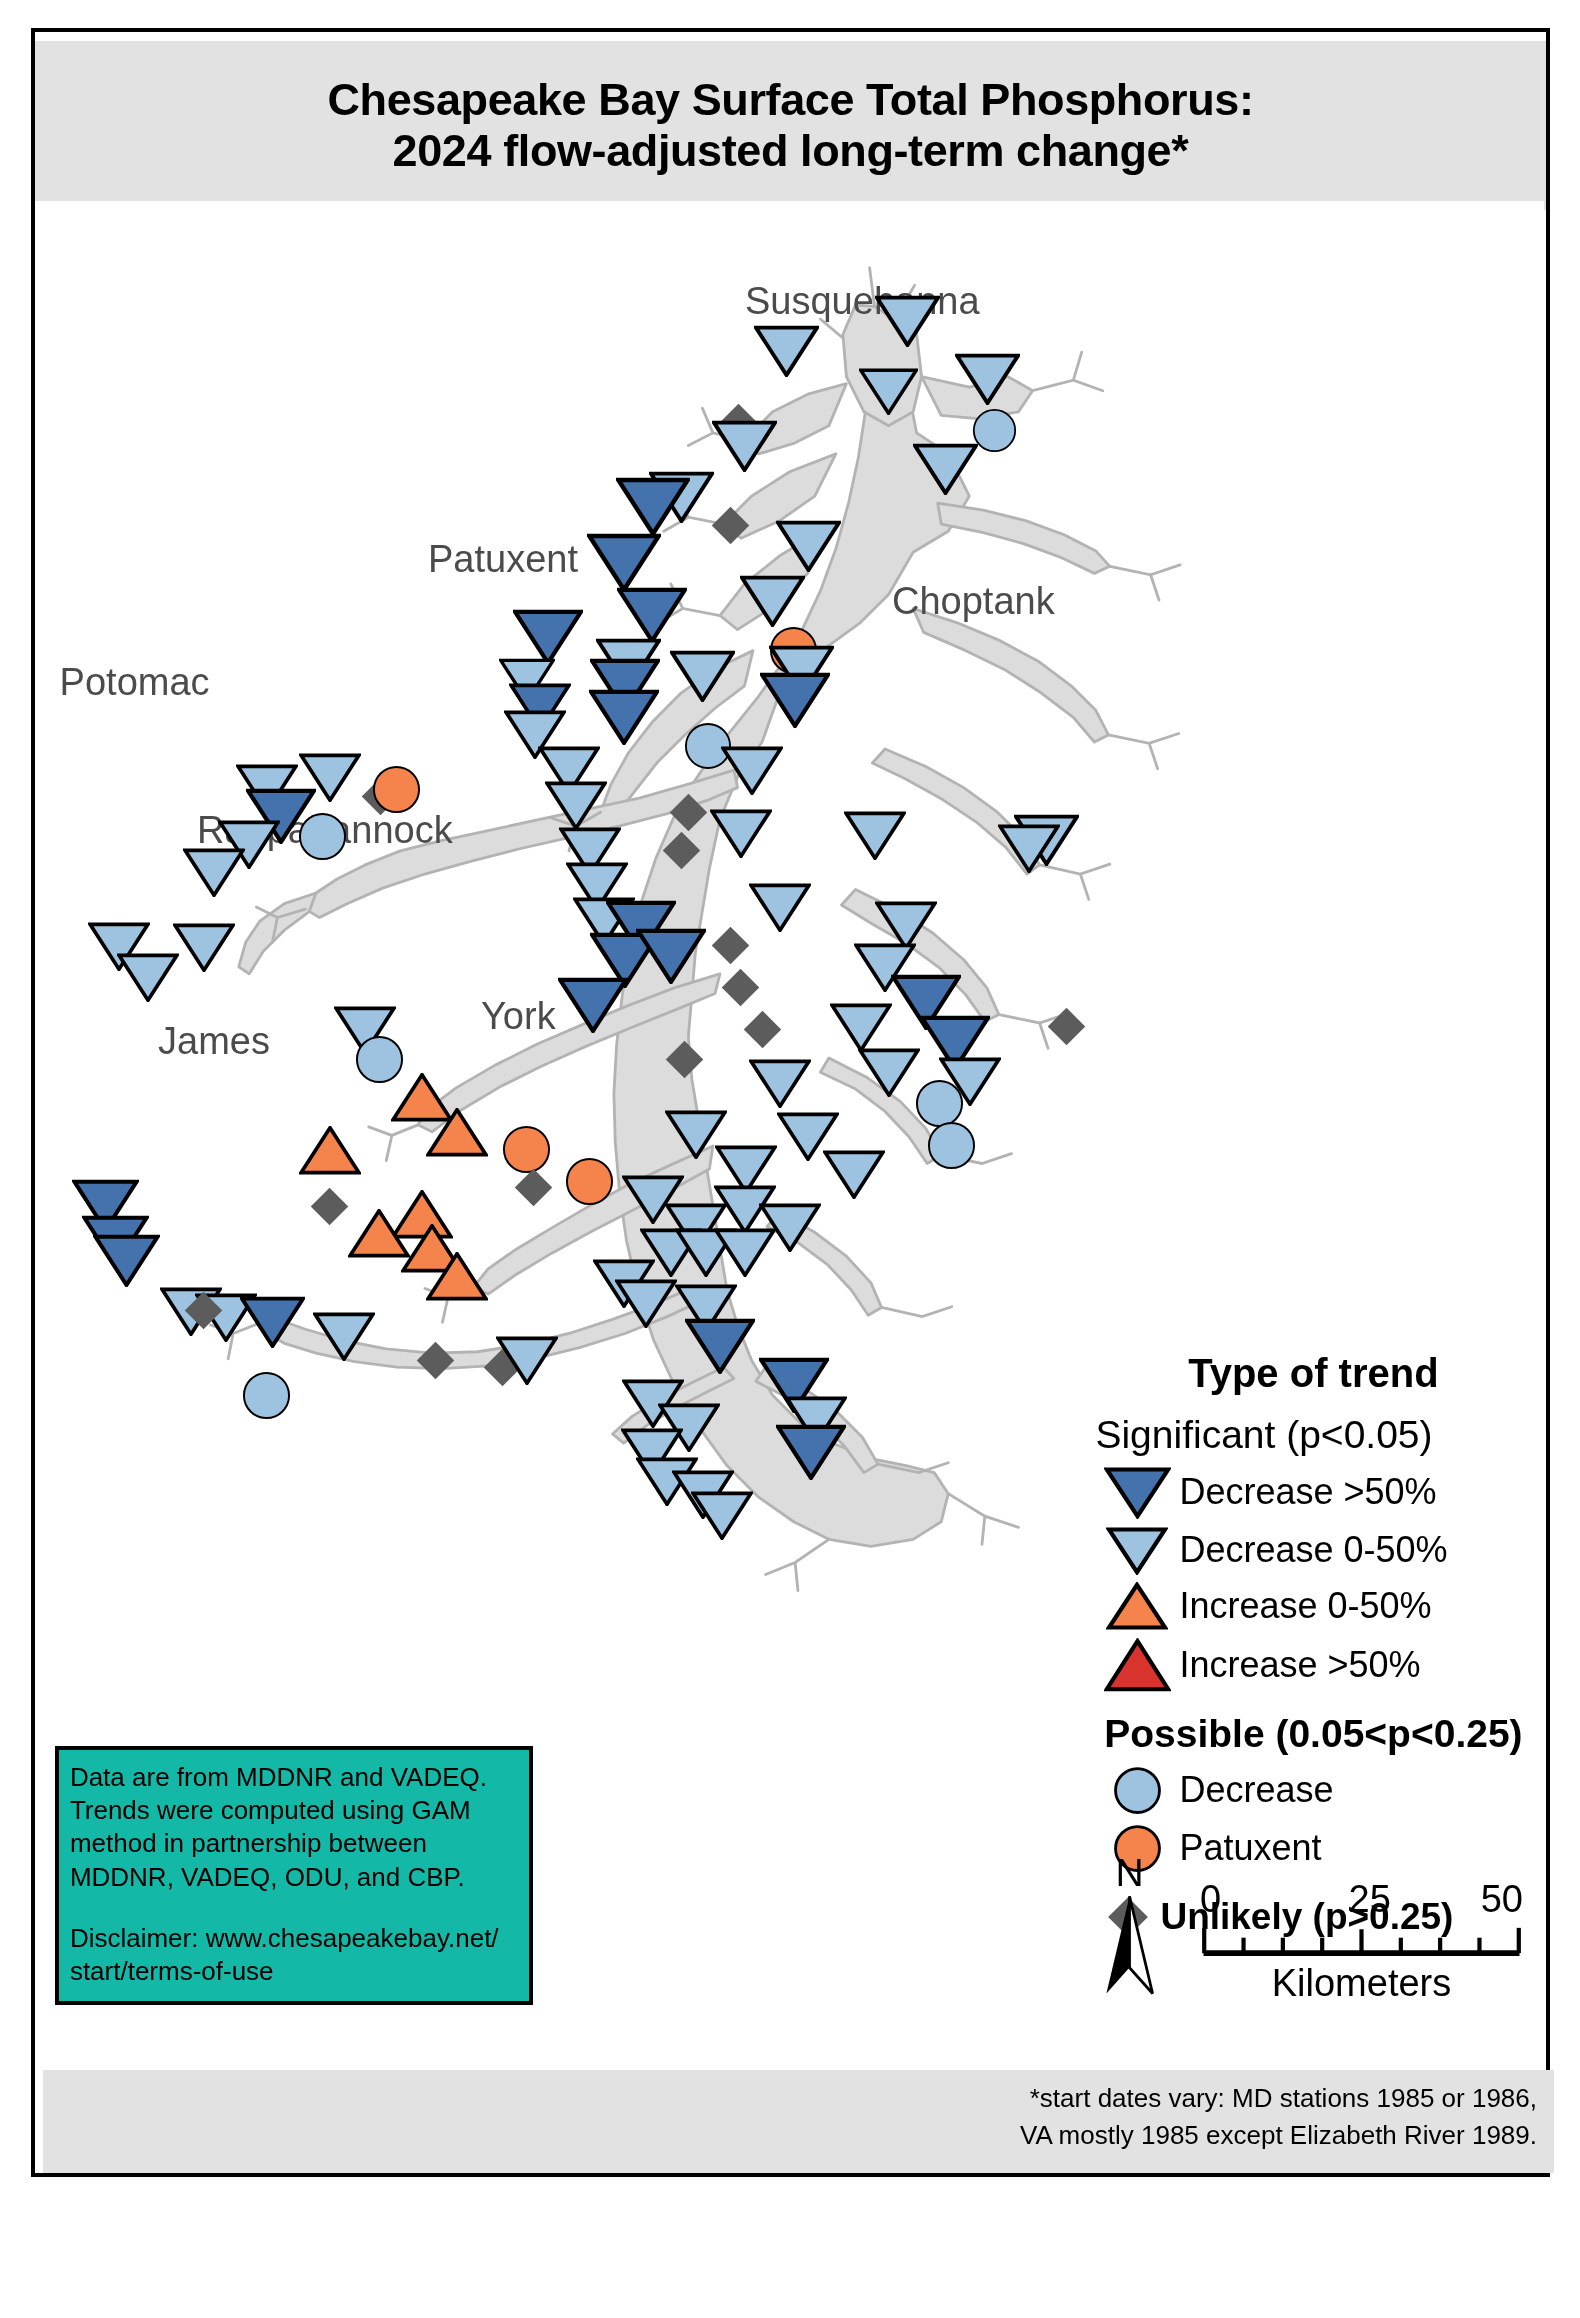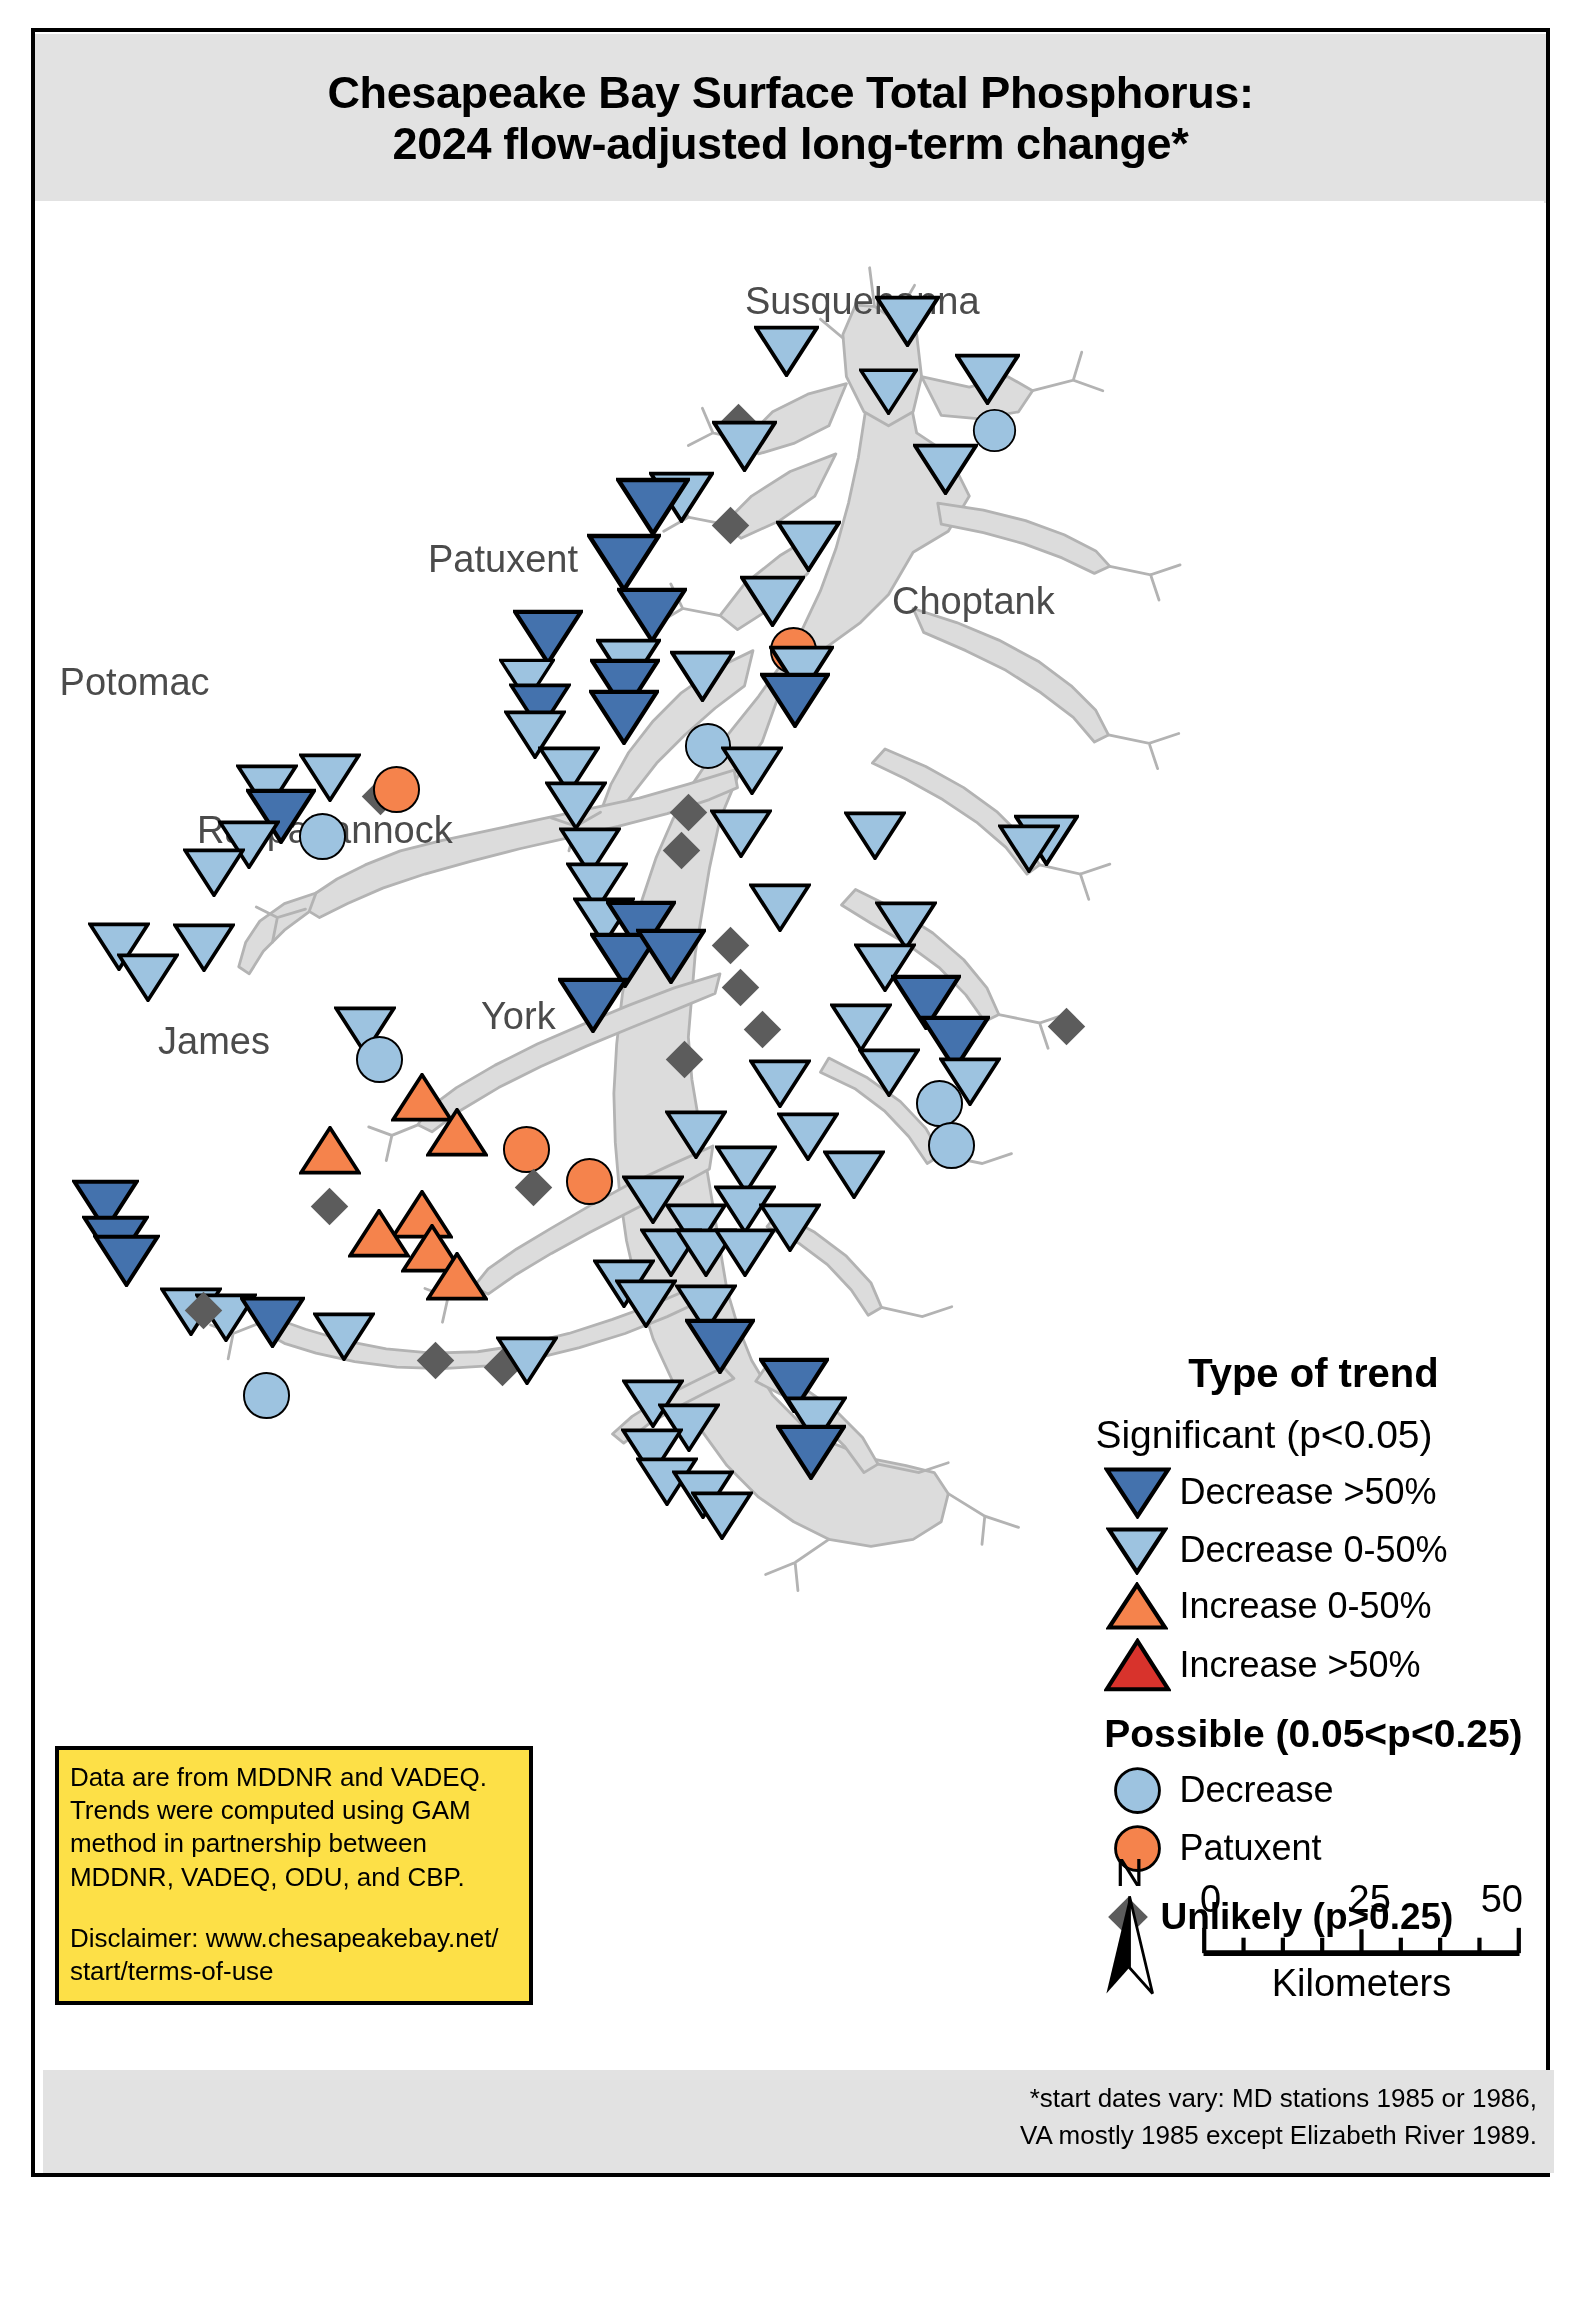--- a/index.html
+++ b/index.html
@@ -5,21 +5,21 @@
   html,body{margin:0;padding:0;background:#ffffff;}
   body{width:1581px;height:2319px;font-family:"Liberation Sans",sans-serif;overflow:hidden;}
 
   #frame{
     position:absolute; left:31px; top:28px; width:1519px; height:2149px;
     border:4.9px solid #000; background:#ffffff; box-sizing:border-box;
   }
 
   
   #header-band{
-    position:absolute; left:0; top:2px; width:100%; height:169px;
+    position:absolute; left:0; top:9px; width:100%; height:169px;
     background:#e2e2e2; box-sizing:border-box;
     display:flex; flex-direction:column; align-items:center; justify-content:center;
   }
   #header-band .tline{
     font-weight:bold; font-size:45px; color:#000; line-height:1.12;
     text-align:center; letter-spacing:-0.4px;
   }
 
   
   #map-canvas{
@@ -44,21 +44,21 @@
     background:#e2e2e2; box-sizing:border-box;
   }
   #footnote{
     position:absolute; right:17px; top:9.8px; text-align:right;
     font-size:26px; color:#000; line-height:1.42;
   }
 
   
   #disclaimer-box{
     position:absolute; left:19.7px; bottom:135px; width:478px;
-    background:#fde047; border:4.2px solid #000; box-sizing:border-box;
+    background:#14b8a6; border:4.2px solid #000; box-sizing:border-box;
     padding:11.2px 11.2px 12.6px 11.2px;
   }
   #disclaimer-box p{margin:0;font-size:26px;line-height:1.28;color:#000;}
   #disclaimer-box p.gap{margin-top:28px;}
 
   
   #legend{
     position:absolute; right:12.6px; top:1149px; width:436px;
     color:#000;
   }

